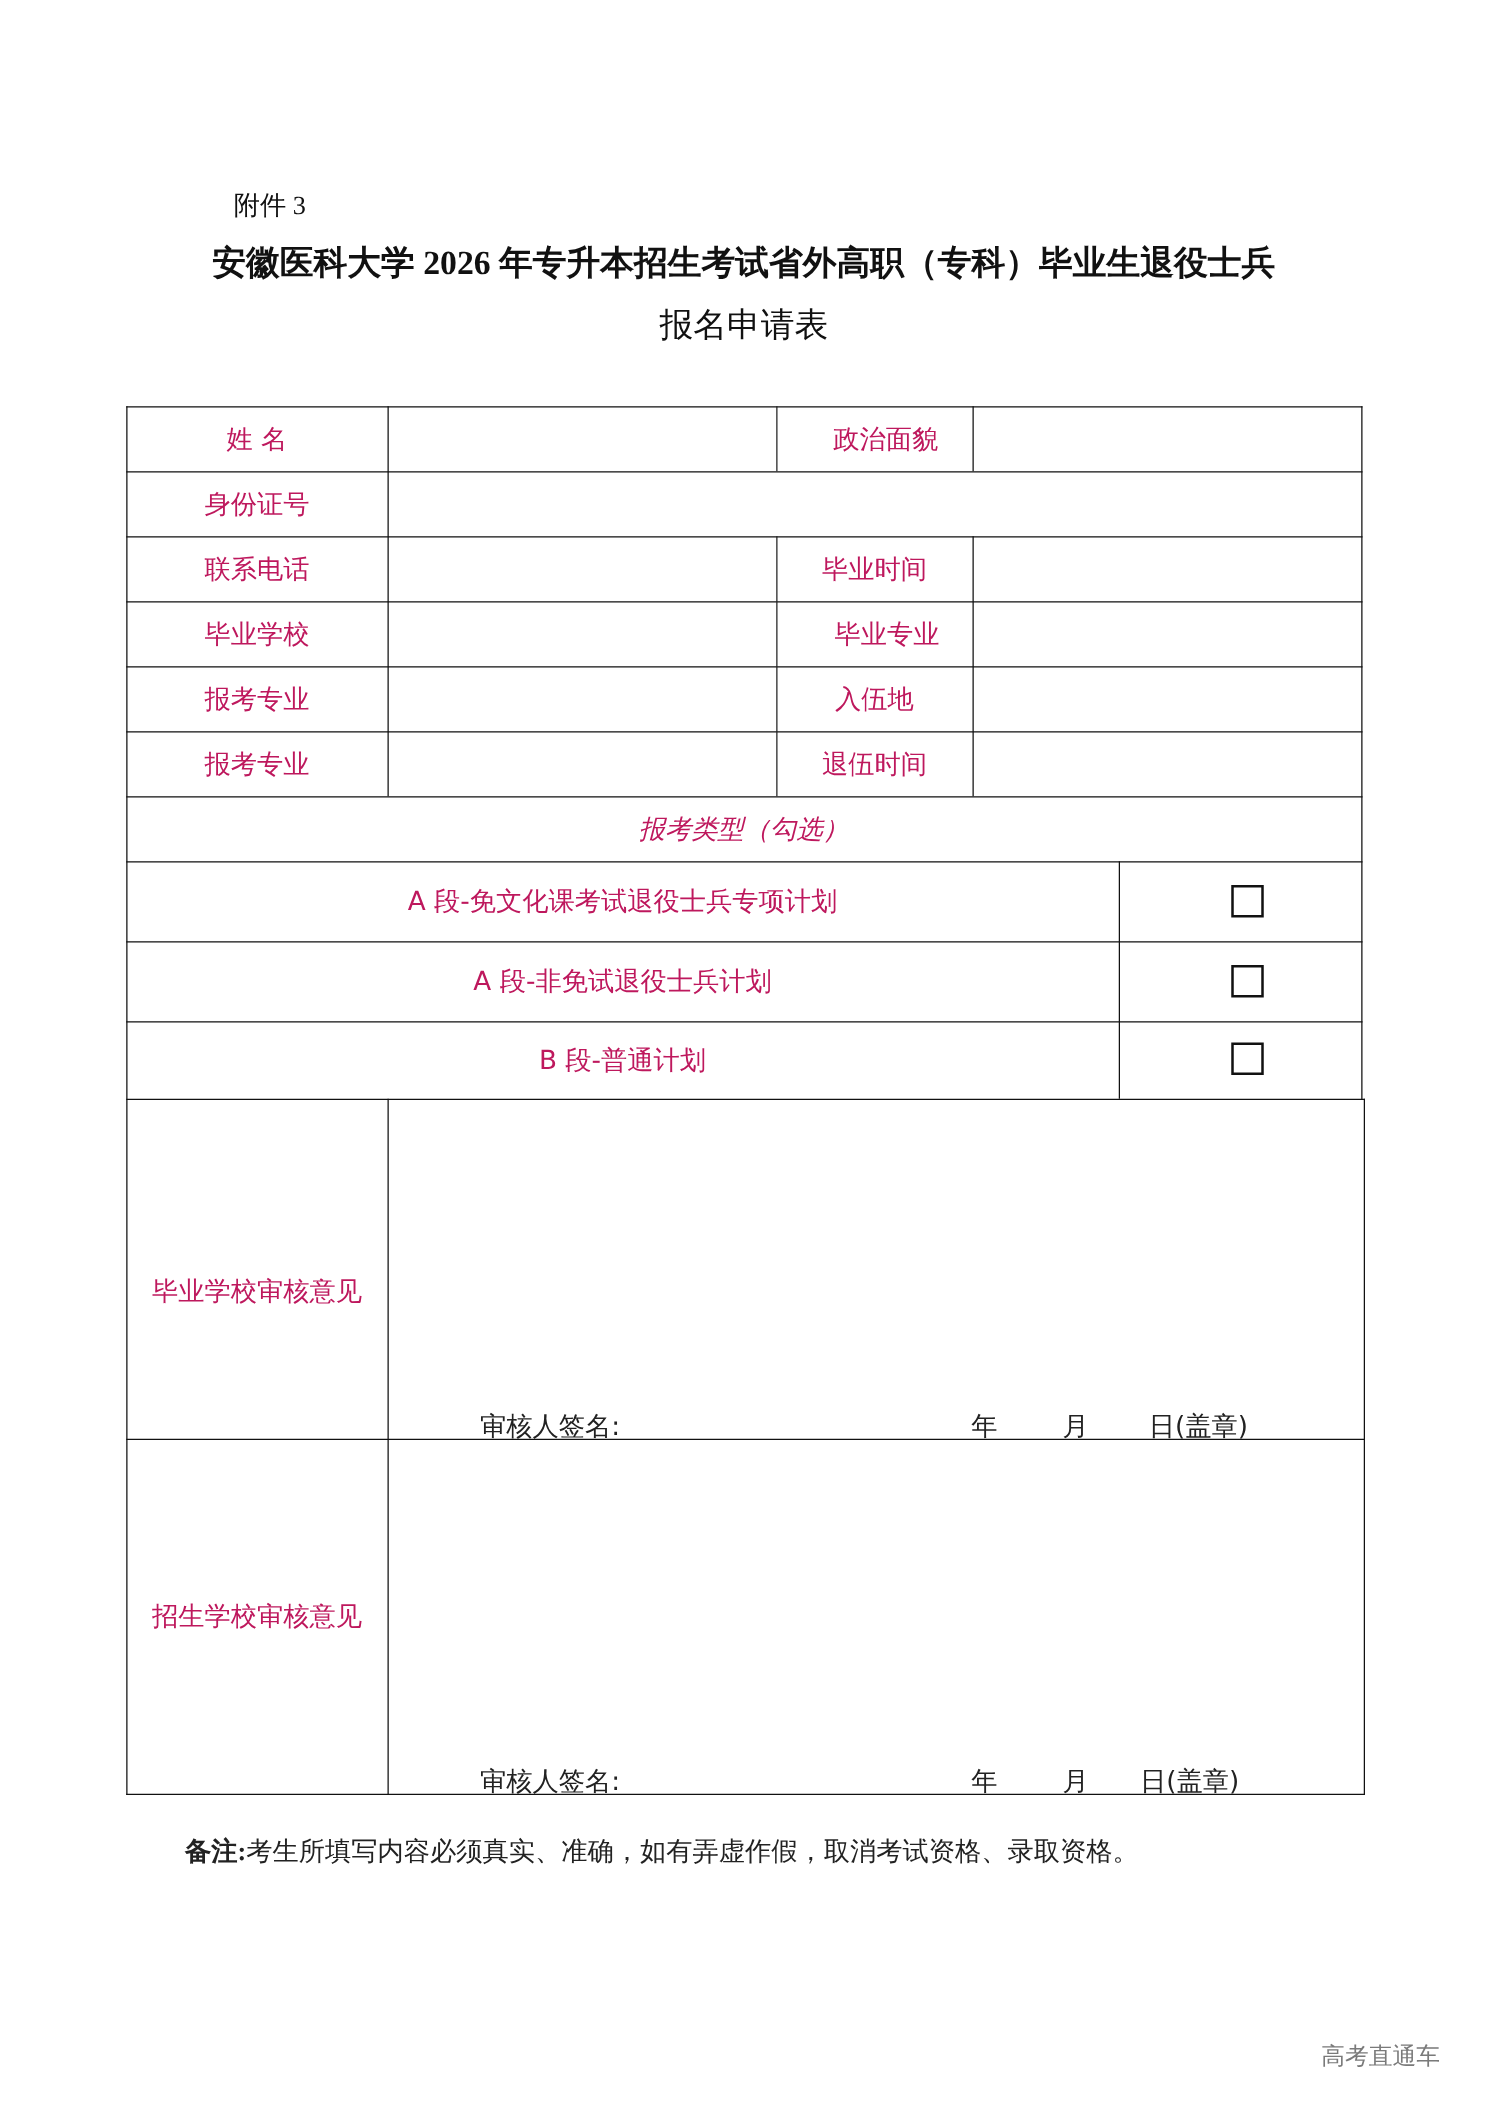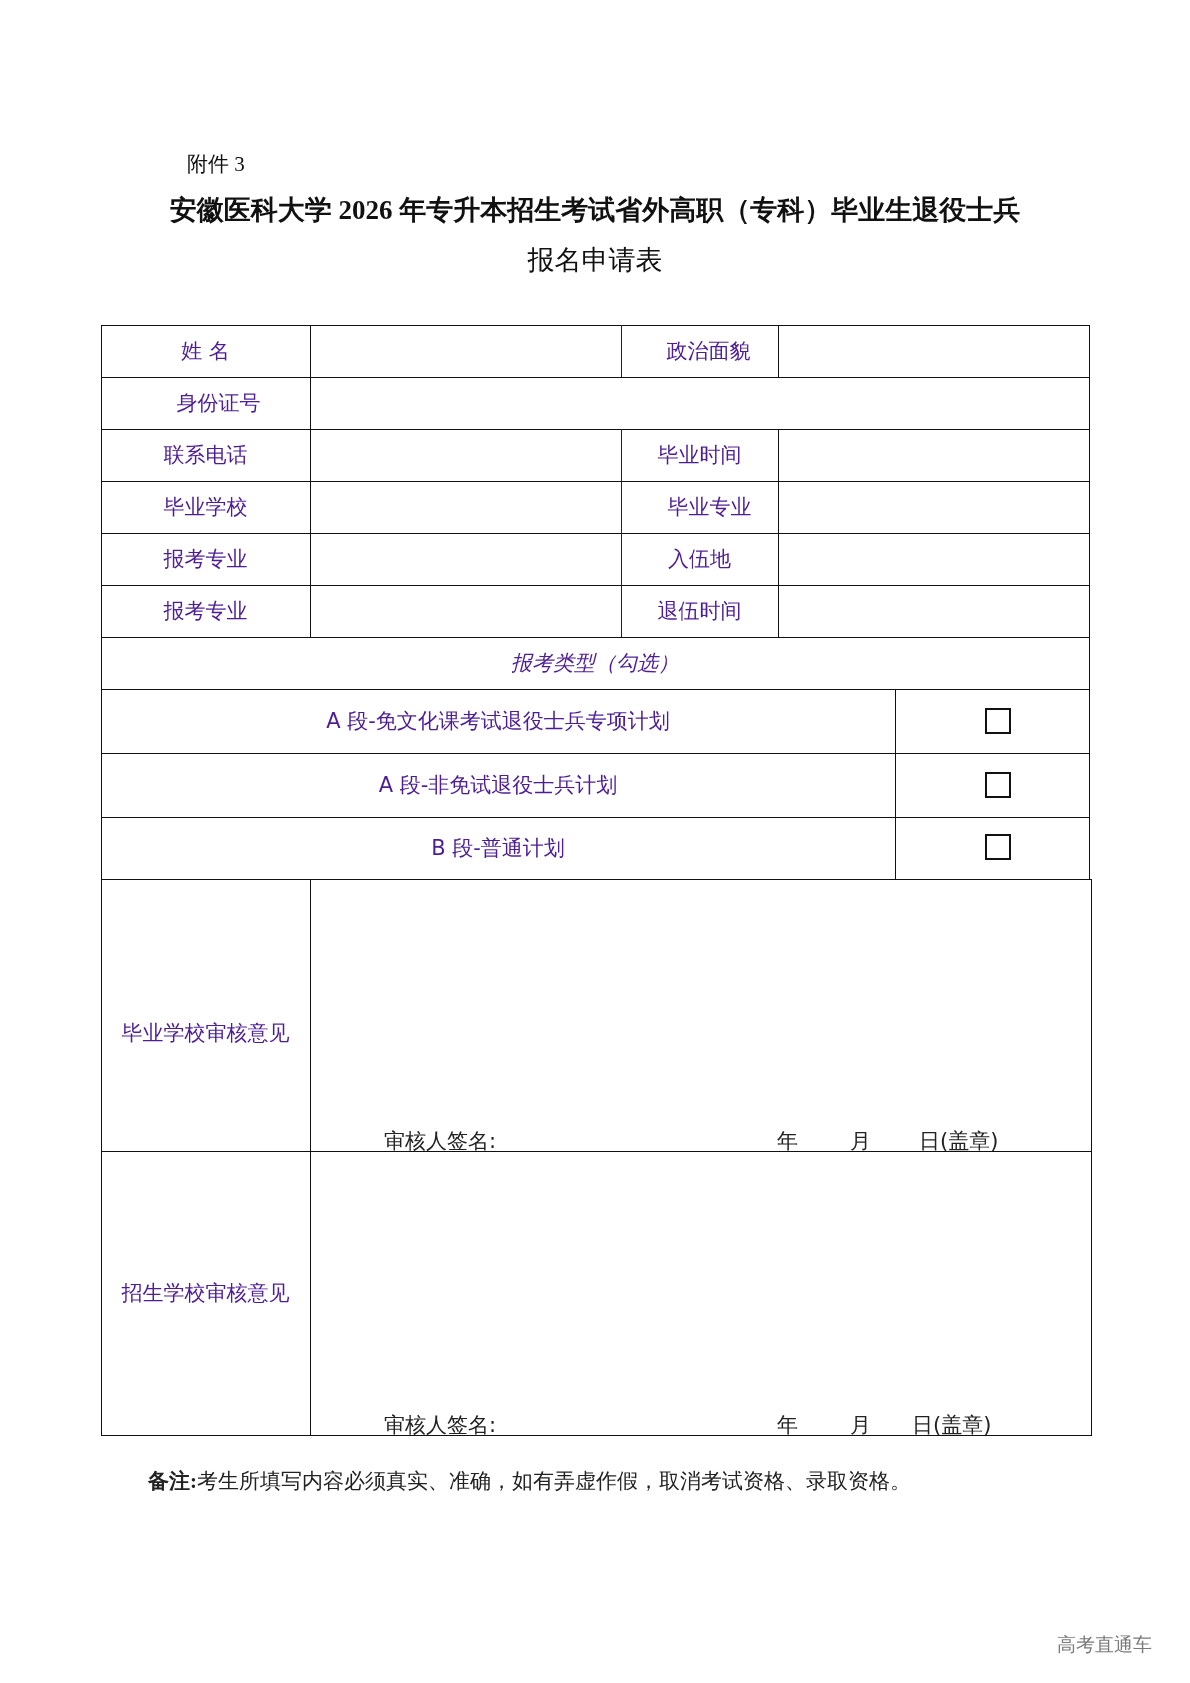--- a/index.html
+++ b/index.html
@@ -8,21 +8,21 @@
   .abs { position: absolute; }
   .attach { left: 148px; top: 150px; font-size: 21px; font-family: "Liberation Serif", "DejaVu Serif", serif; margin-left: 39px; }
   .title1 { left: 0; width: 1190px; top: 192px; text-align: center; font-size: 27px; font-weight: bold; letter-spacing: 0px; font-family: "Liberation Serif", "DejaVu Serif", serif; }
   .title2 { left: 0; width: 1190px; top: 242px; text-align: center; font-size: 27px; font-weight: normal; font-family: "Liberation Serif", "DejaVu Serif", serif; }
 
   .line-h { position: absolute; height: 0; border-top: 1.6px solid #111; }
   .line-v { position: absolute; width: 0; border-left: 1.6px solid #111; }
   .line-v.thin { border-left: 1px solid #222; }
 
   .cell { position: absolute; display: flex; align-items: center; justify-content: center;
-          font-size: 21px; font-family: "DejaVu Sans", "Liberation Sans", sans-serif; color: #4c1d95; }
+          font-size: 21px; font-family: "DejaVu Sans", "Liberation Sans", sans-serif; color: #be185d; }
   .cell.input { justify-content: flex-start; }
   .checkbox { position: absolute; width: 26px; height: 26px; border: 2px solid #111; box-sizing: border-box; background: #fff; }
   .sig { position: absolute; font-size: 21px; font-family: "DejaVu Sans", "Liberation Sans", sans-serif; color: #222; }
   .note { left: 148px; top: 1467px; font-size: 21px; font-family: "DejaVu Sans", "Liberation Sans", sans-serif; color: #222; }
   .note b { font-weight: bold; font-family: "Liberation Serif", "DejaVu Serif", serif; }
   .watermark { left: 1057px; top: 1632px; font-size: 19px; color: #7a7a7a; font-family: "DejaVu Sans", "Liberation Sans", sans-serif; }
 </style>
 </head>
 <body>
 
@@ -58,21 +58,21 @@
   <div class="line-v" style="left:778px; top:325px; height:52px;"></div>
   <div class="line-v" style="left:778px; top:429px; height:208px;"></div>
 
   <div class="line-v" style="left:895px; top:689px; height:190px;"></div>
 
   <div class="cell" style="left:101px; top:325px; width:209px; height:52px;">姓 名</div>
   <div class="cell input" style="left:311px; top:326px; width:309px; height:51px;"></div>
   <div class="cell" style="left:630px; top:325px; width:157px; height:52px;">政治面貌</div>
   <div class="cell input" style="left:779px; top:326px; width:309px; height:51px;"></div>
 
-  <div class="cell" style="left:101px; top:377px; width:209px; height:52px;padding-left:13px;">身份证号</div>
+  <div class="cell" style="left:101px; top:377px; width:209px; height:52px;">身份证号</div>
   <div class="cell input" style="left:311px; top:378px; width:777px; height:51px;"></div>
 
   <div class="cell" style="left:101px; top:429px; width:209px; height:52px;">联系电话</div>
   <div class="cell input" style="left:311px; top:430px; width:309px; height:51px;"></div>
   <div class="cell" style="left:621px; top:429px; width:157px; height:52px;">毕业时间</div>
   <div class="cell input" style="left:779px; top:430px; width:309px; height:51px;"></div>
 
   <div class="cell" style="left:101px; top:481px; width:209px; height:52px;">毕业学校</div>
   <div class="cell input" style="left:311px; top:482px; width:309px; height:51px;"></div>
   <div class="cell" style="left:631px; top:481px; width:157px; height:52px;">毕业专业</div>

